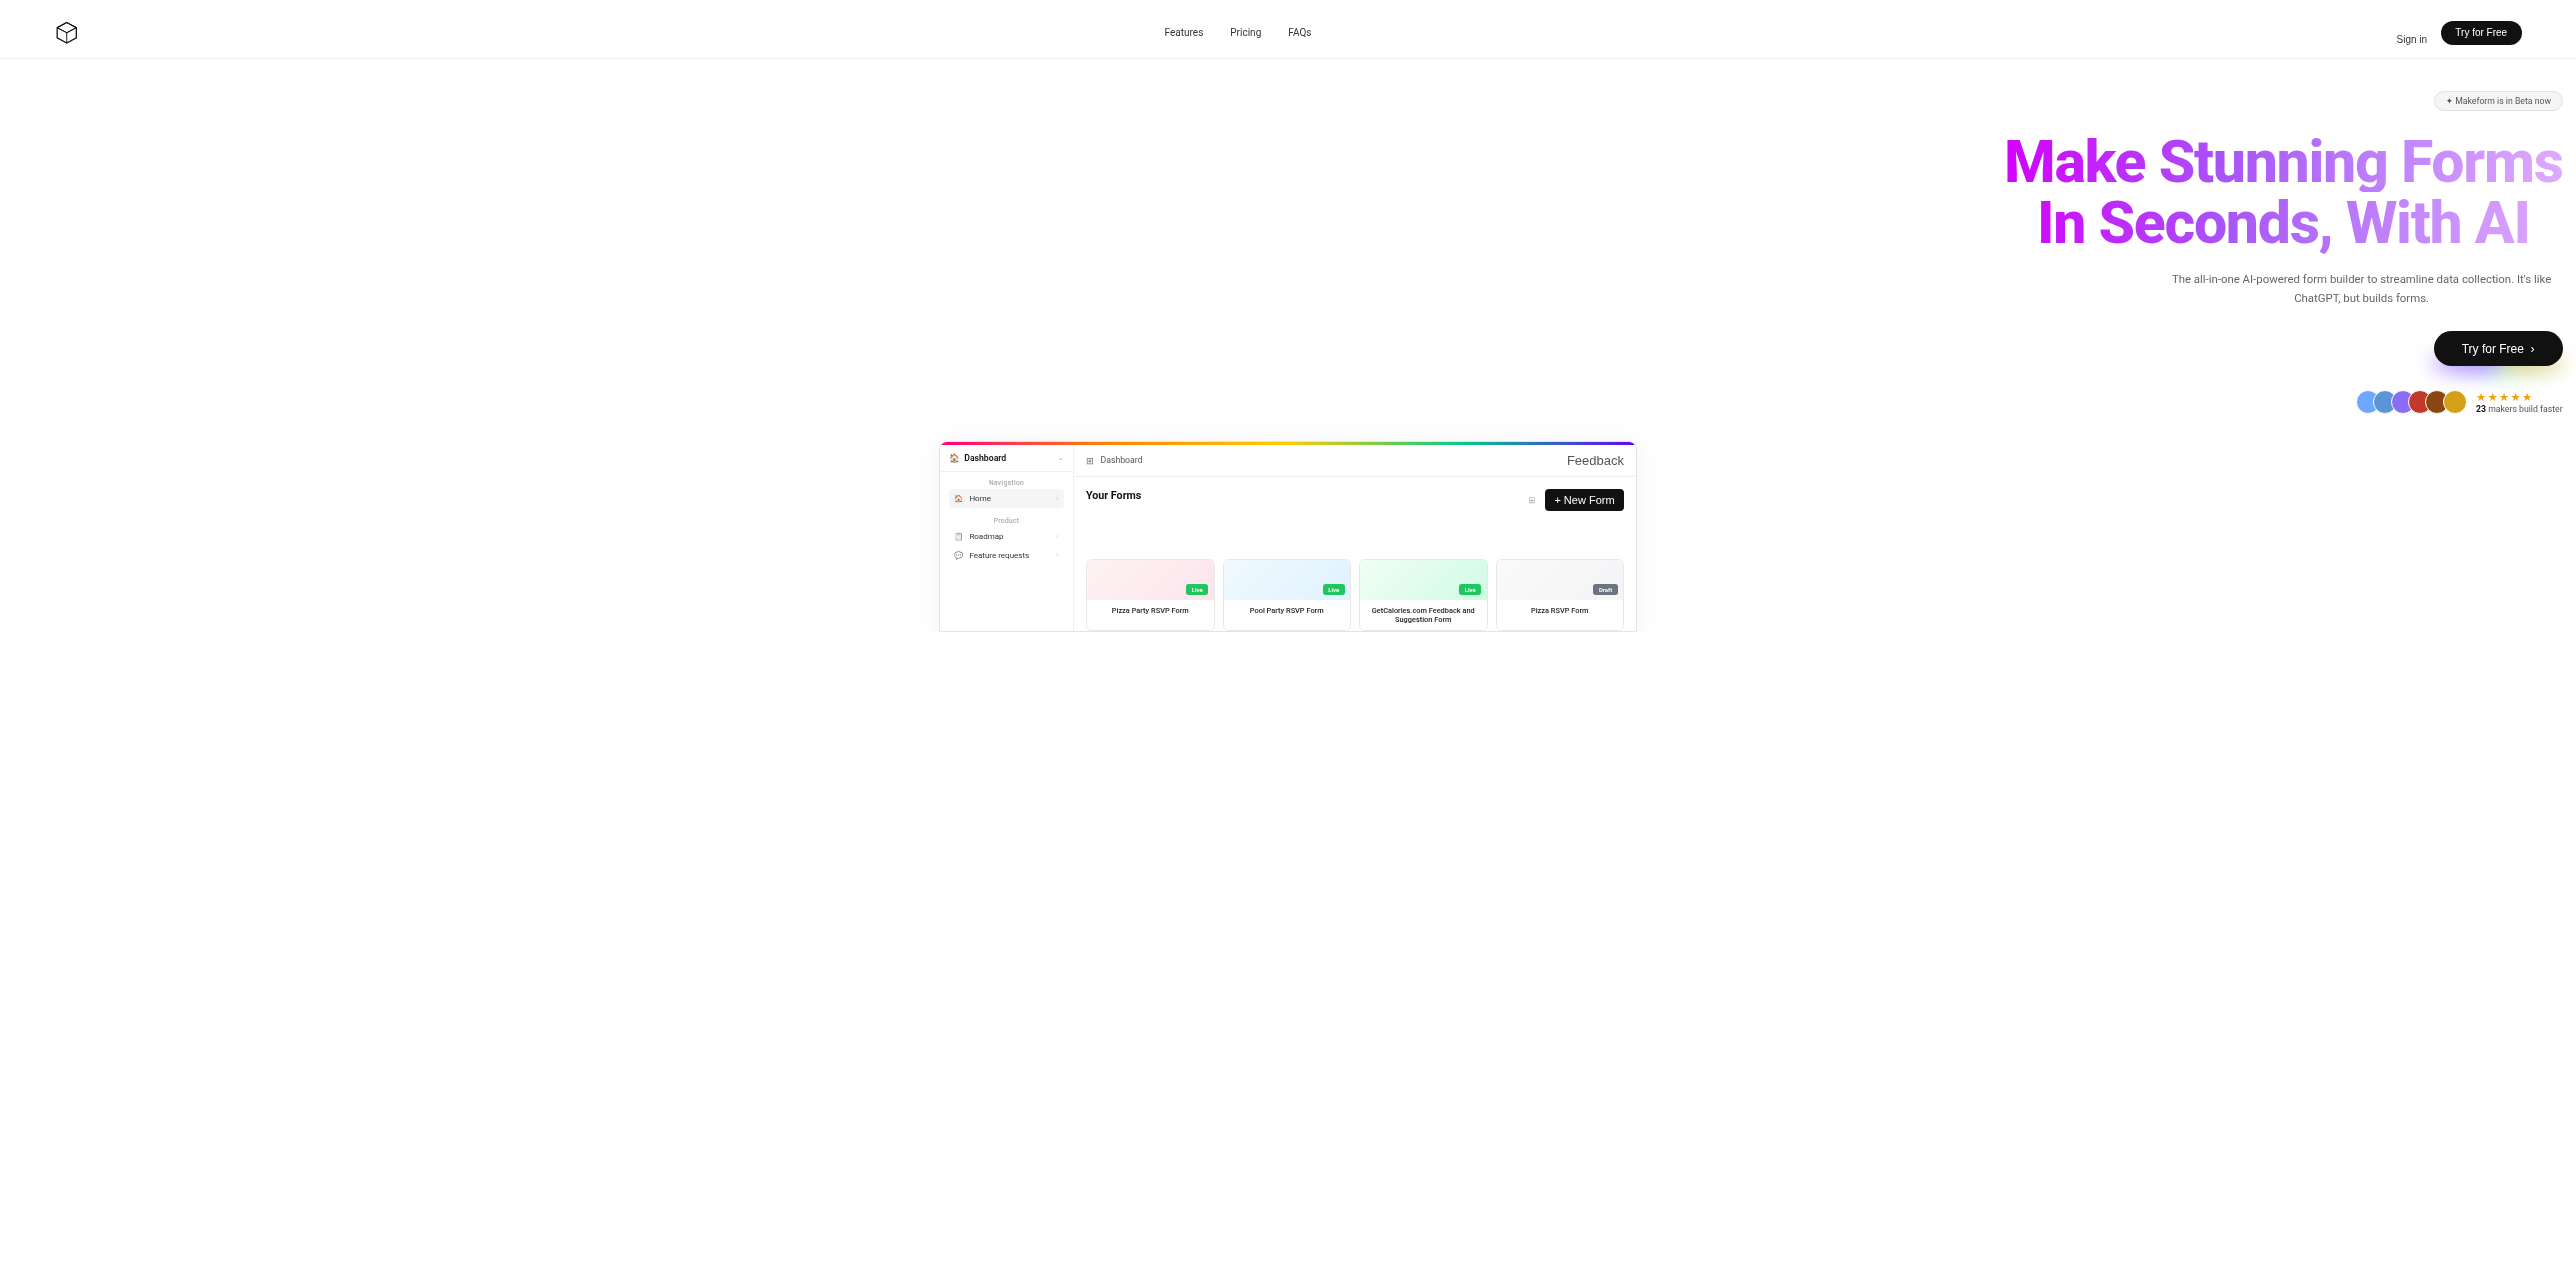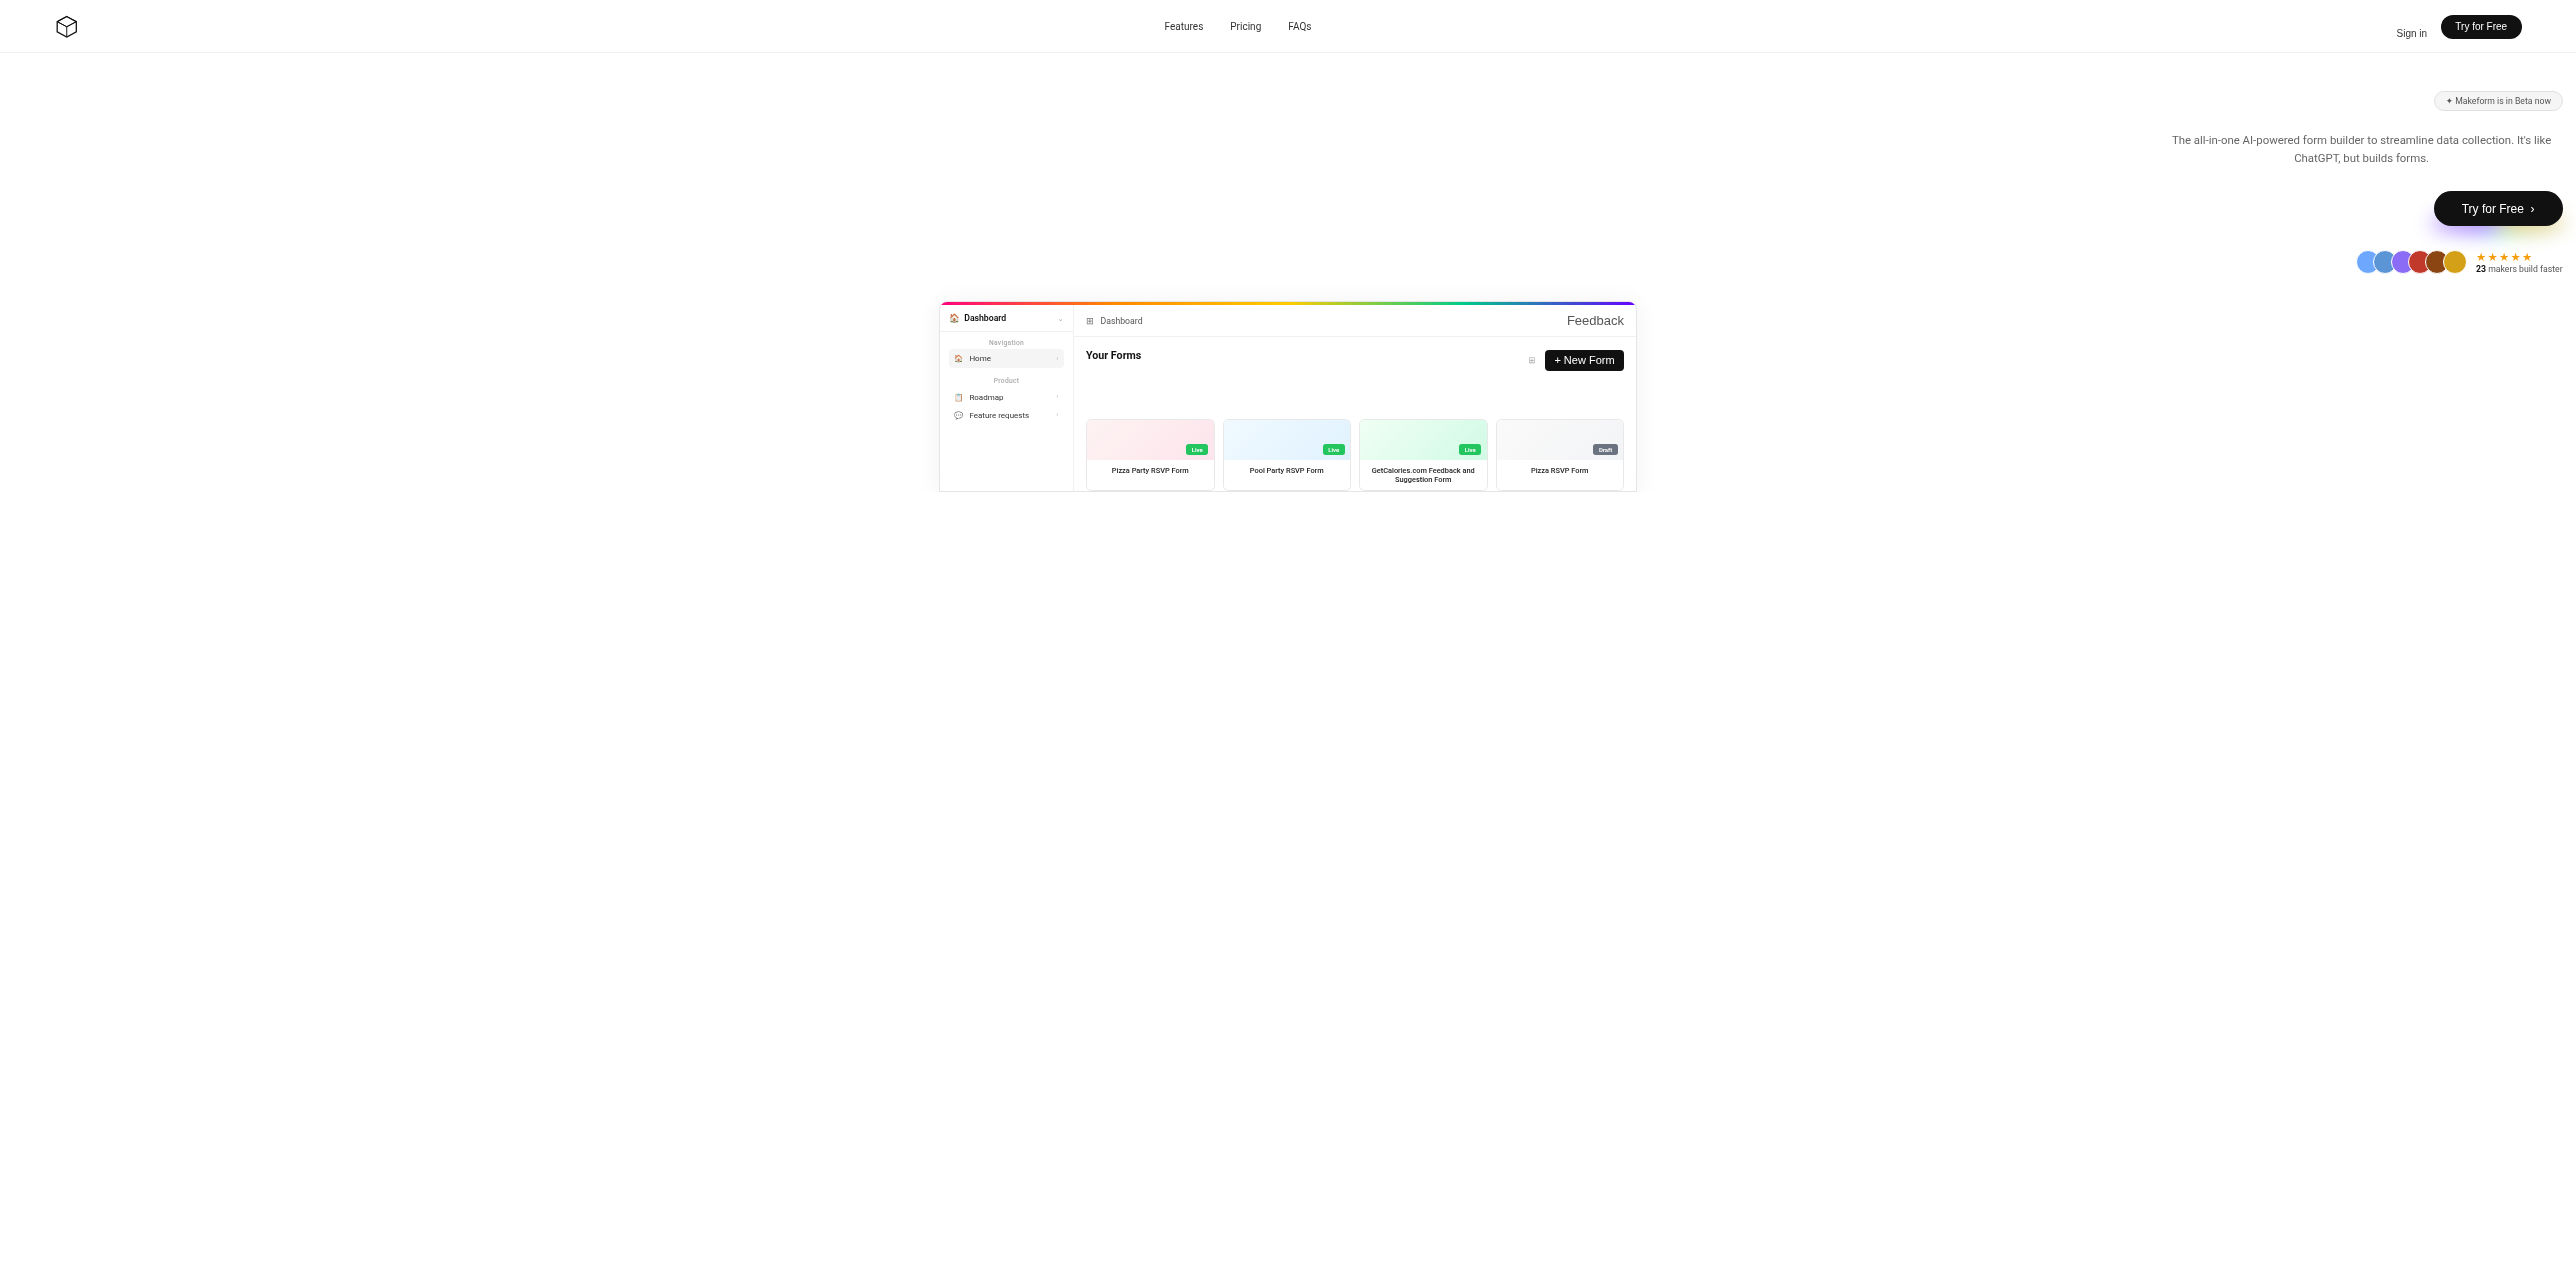--- a/index.html
+++ b/index.html
@@ -12,21 +12,21 @@
     }
 
     
     nav {
       display: flex;
       align-items: center;
       justify-content: space-between;
       padding: 12px 54px;
       border-bottom: 0.7px solid #f0f0f0;
       position: sticky;
-      top: 2px;
+      top: 8px;
       background: #fff;
       z-index: 100;
     }
 
     .nav-logo {
       display: flex;
       align-items: center;
       gap: 5.4px;
     }
 
@@ -468,20 +468,24 @@
     <button class="sign-in-btn">Sign in</button>
     <button class="try-free-btn">Try for Free</button>
   </div>
 </nav>
 
 <section class="hero">
   <div class="beta-badge">
     <span>✦ Makeform is in Beta now</span>
   </div>
 
+  <h1 class="hero-title">
+    <span class="hero-title-line1">Make Stunning Forms</span>
+    <span class="hero-title-line2">In Seconds, With AI</span>
+  </h1>
 
   <p class="hero-subtitle">The all-in-one AI-powered form builder to streamline data collection. It's like ChatGPT, but builds forms.</p>
 
   <div class="hero-cta">
     <button class="hero-cta-btn">
       <span>Try for Free</span>
       <span>›</span>
     </button>
     <div class="hero-cta-glow"></div>
   </div>

